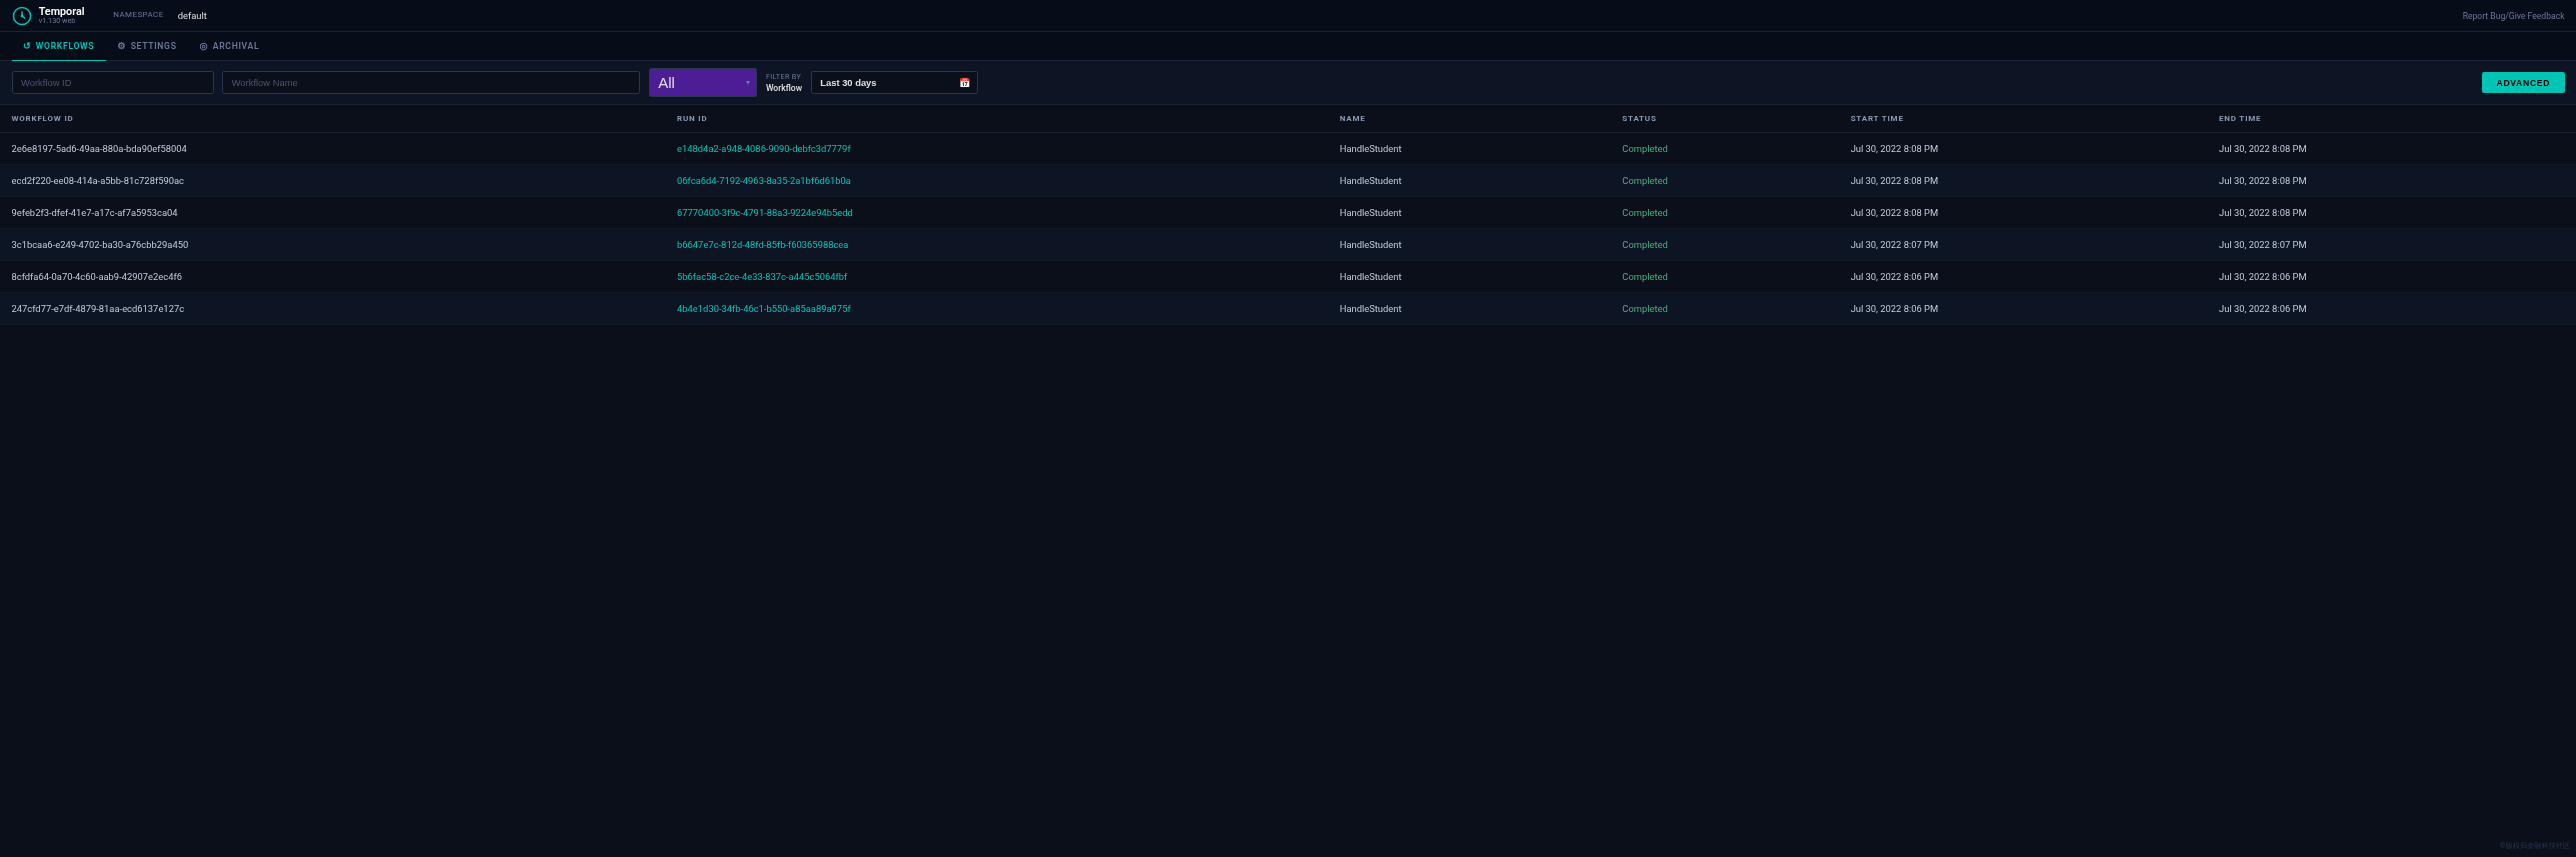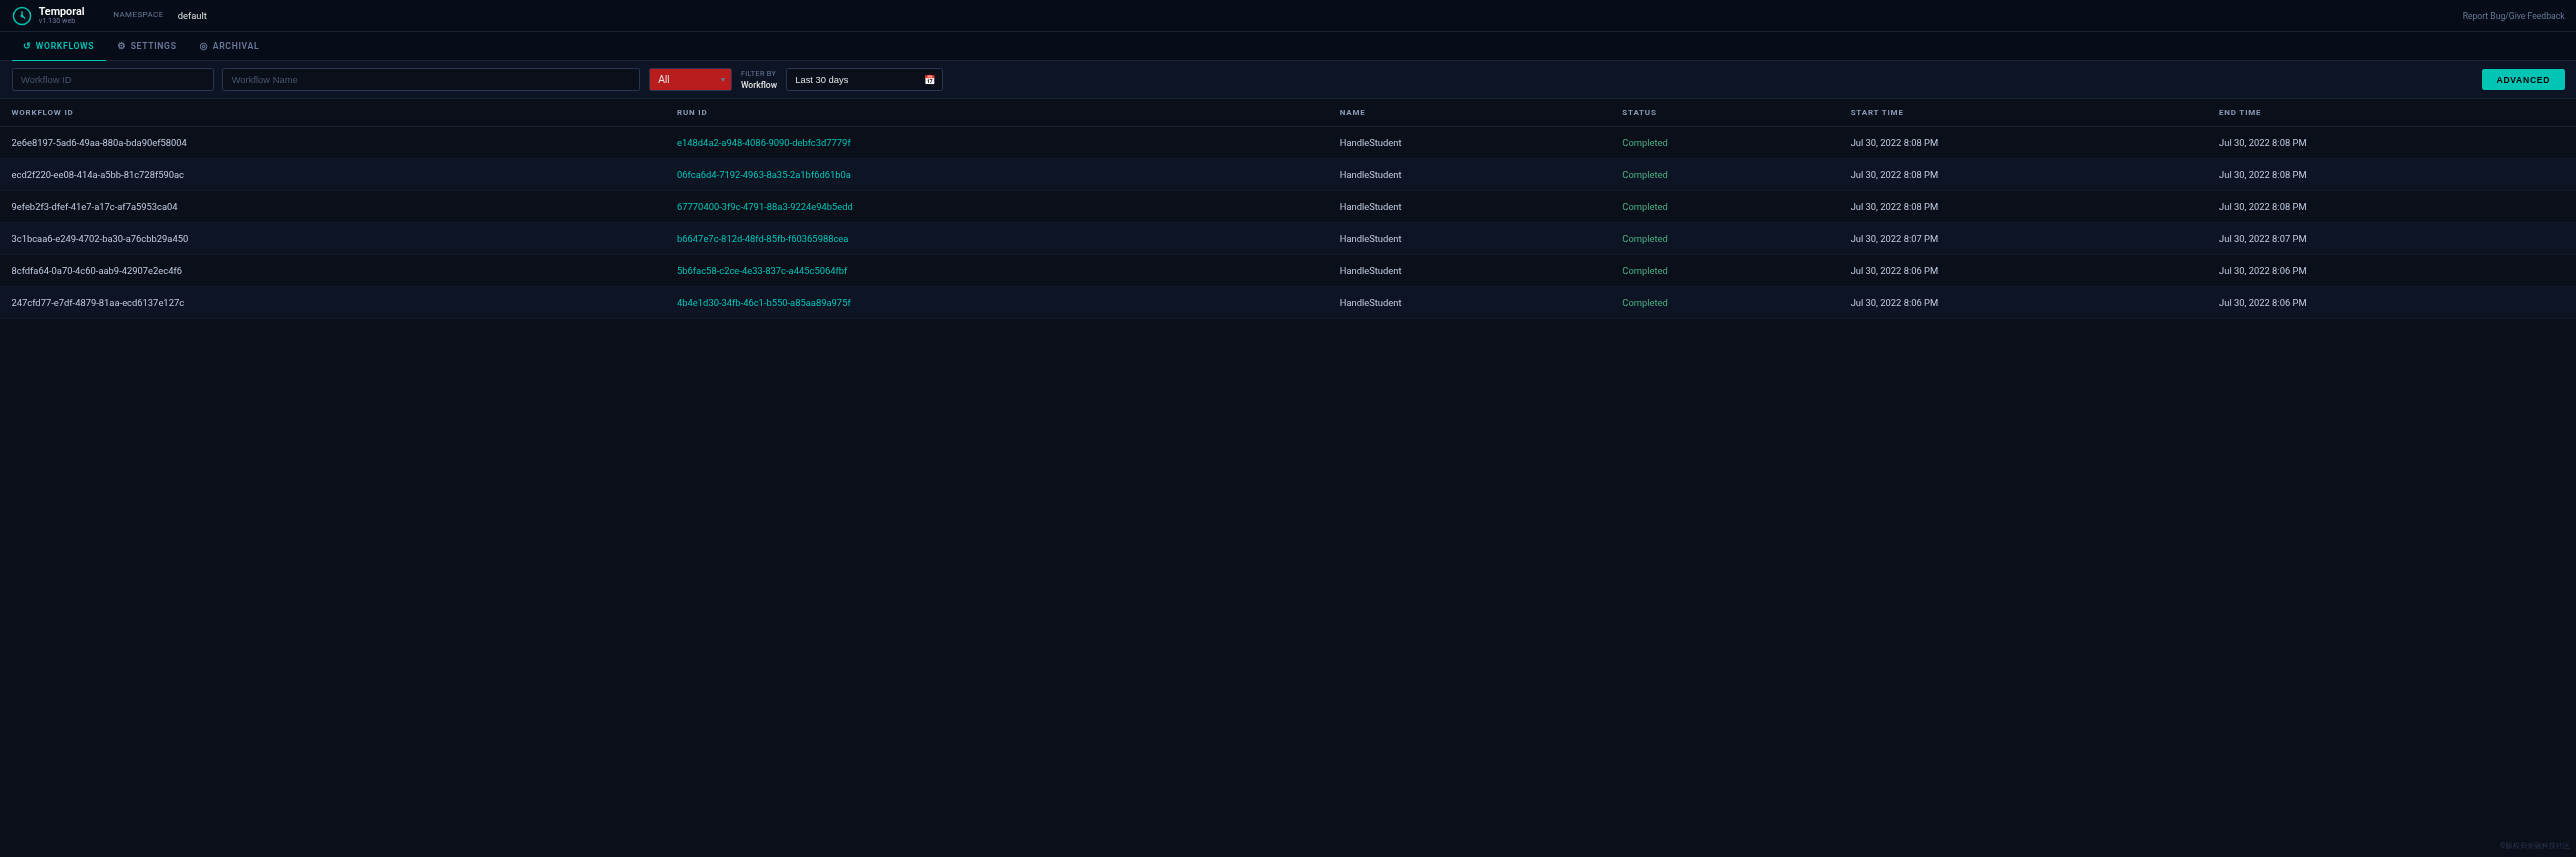--- a/index.html
+++ b/index.html
@@ -151,26 +151,26 @@
       max-width: 418px;
     }
 
     .status-select-wrapper {
       position: relative;
       display: flex;
       align-items: center;
     }
 
     .status-select {
-      background: #b91c1c;
+      background: #4c1d95;
       border: 0.7px solid #2a3550;
       border-radius: 2.2px;
       color: #e0e0e0;
       padding: 5px 23px 5px 8.6px;
-      font-size: 10px;
+      font-size: 15px;
       outline: none;
       appearance: none;
       cursor: pointer;
       min-width: 72px;
     }
 
     .select-chevron {
       position: absolute;
       right: 7.2px;
       pointer-events: none;
@@ -199,20 +199,21 @@
 
     .date-range-input {
       background: #0a0f1a;
       border: 0.7px solid #2a3550;
       border-radius: 2.2px;
       color: #e0e0e0;
       padding: 5px 26px 5px 8.6px;
       font-size: 9.4px;
       outline: none;
       min-width: 130px;
+      font-weight: bold;
     }
 
     .date-range-wrapper {
       position: relative;
       display: flex;
       align-items: center;
     }
 
     .calendar-icon {
       position: absolute;

